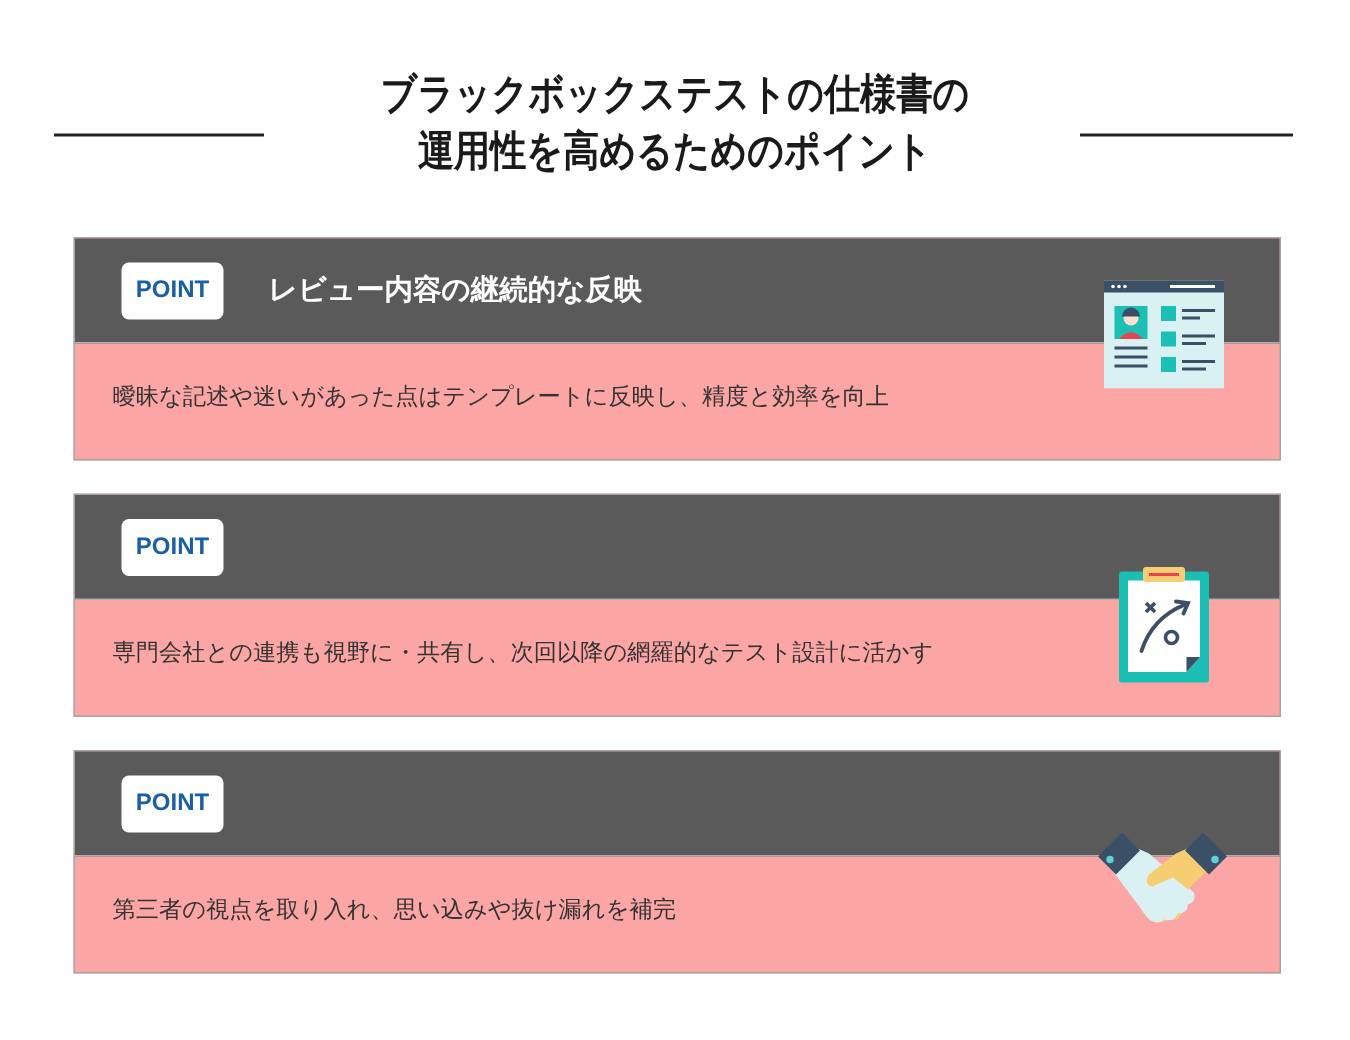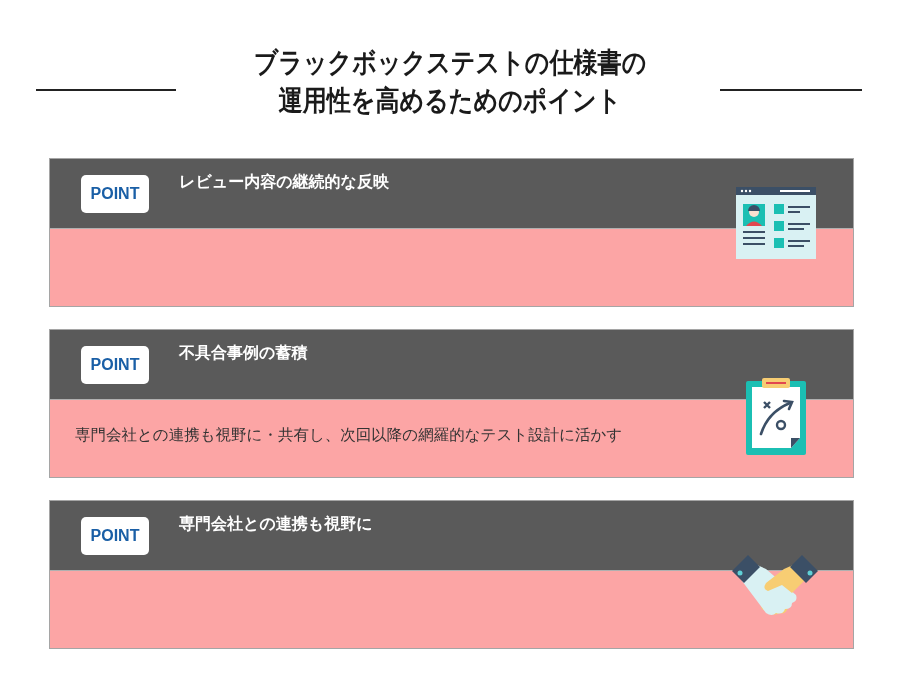--- a/index.html
+++ b/index.html
@@ -13,39 +13,40 @@
            line-height:38px; letter-spacing:0px; color:#1a1a1a; transform:scaleX(0.86); }
   .title.l1 { top:2px; }
   .title.l2 { top:40px; }
 
   .card { position:absolute; left:49px; width:805px; height:149px; border:1px solid #a5a5a5;
           background:#fca5a5; box-sizing:border-box;margin-top:24px; }
   .card-head { position:absolute; left:0; top:0; right:0; height:69px; background:#5a5a5a; border-bottom:1px solid #b0b0b0; }
   .badge { position:absolute; left:31px; top:16px; width:68px; height:38px; background:#fff; border-radius:5px;
            color:#1a5fa6; font-weight:bold; font-size:16px; line-height:38px; text-align:center;
            font-family:"Liberation Sans", sans-serif; transform-origin:center; }
-  .card-title { position:absolute; left:129px; top:9px; font-size:16px; font-weight:bold; color:#fff; line-height:28px; white-space:nowrap; }
+  .card-title { position:absolute; left:129px; top:20px; font-size:19px; font-weight:bold; color:#fff; line-height:28px; white-space:nowrap; }
   .card-body { position:absolute; left:25px; top:92px; font-size:15.5px; color:#333; line-height:26px; white-space:nowrap; }
   .icon { position:absolute; }
 </style>
 </head>
 <body>
 
 <div class="title-wrap">
   <div class="title-line left"></div>
   <div class="title-line right"></div>
   <div class="title l1">ブラックボックステストの仕様書の</div>
   <div class="title l2">運用性を高めるためのポイント</div>
 </div>
 
 <div class="card" style="top:134px;">
   <div class="card-head">
     <div class="badge">POINT</div>
     <div class="card-title">レビュー内容の継続的な反映</div>
   </div>
+  <div class="card-body">曖昧な記述や迷いがあった点はテンプレートに反映し、精度と効率を向上</div>
   <svg class="icon" style="left:686px; top:28px;" width="80" height="72" viewBox="0 0 80 72">
     <rect x="0" y="0" width="80" height="72" fill="#d9f1f3"></rect>
     <rect x="0" y="0" width="80" height="8" fill="#3b4f66"></rect>
     <circle cx="6" cy="4" r="1.2" fill="#fff"></circle>
       <circle cx="10" cy="4" r="1.2" fill="#fff"></circle>
       <circle cx="14" cy="4" r="1.2" fill="#fff"></circle>
     <rect x="44" y="3" width="30" height="2" fill="#fff"></rect>
     <rect x="7" y="17" width="22" height="22" fill="#1bbfb3"></rect>
     <circle cx="18" cy="25" r="5" fill="#fbe0d0"></circle>
     <path d="M12 24 a6 6 0 0 1 12 0 z" fill="#3b4f66"></path>
@@ -61,41 +62,40 @@
       <rect x="52" y="41" width="16" height="2" fill="#3b4f66"></rect>
     <rect x="38" y="51" width="10" height="10" fill="#1bbfb3"></rect>
     <rect x="52" y="53" width="22" height="2" fill="#3b4f66"></rect>
       <rect x="52" y="58" width="16" height="2" fill="#3b4f66"></rect>
   </svg>
 </div>
 
 <div class="card" style="top:305px;">
   <div class="card-head">
     <div class="badge">POINT</div>
-    <div class="card-title">不具合事例の蓄積</div>
   </div>
   <div class="card-body">専門会社との連携も視野に・共有し、次回以降の網羅的なテスト設計に活かす</div>
   <svg class="icon" style="left:696px; top:48px;" width="62" height="78" viewBox="0 0 62 78">
     <rect x="0" y="3" width="60" height="74" rx="2" fill="#1bbfb3"></rect>
     <path d="M6 9 H54 V60 L45 70 H6 Z" fill="#ffffff"></path>
     <path d="M45 70 L54 60 H45 Z" fill="#3b4f66"></path>
     <rect x="16" y="0" width="28" height="10" rx="2" fill="#f7cd73"></rect>
     <rect x="20" y="4" width="20" height="2" fill="#e2474f"></rect>
     <path d="M18 24 l6 6 M24 24 l-6 6" stroke="#3b4f66" stroke-width="2.4"></path>
     <path d="M15 56 Q22 34 44 25" stroke="#3b4f66" stroke-width="2.6" fill="none" stroke-linecap="round"></path>
     <path d="M38 23 L46 24 L43 31" stroke="#3b4f66" stroke-width="2.6" fill="none" stroke-linecap="round"></path>
     <circle cx="35" cy="47" r="4" stroke="#3b4f66" stroke-width="2.4" fill="none"></circle>
   </svg>
 </div>
 
 <div class="card" style="top:476px;">
   <div class="card-head">
     <div class="badge">POINT</div>
-    <div class="card-title">専門会社との連携も視野に</div>
   </div>
+  <div class="card-body">第三者の視点を取り入れ、思い込みや抜け漏れを補完</div>
   <svg class="icon" style="left:680px; top:50px;" width="90" height="66" viewBox="0 0 90 66">
     <path d="M32 48 q-4 12 6 12 q4 6 12 2 q6 2 8 -6 Z" fill="#f7cd73"></path>
     <path d="M18 10 L36 18 L66 44 q2 6 -4 8 q0 6 -7 6 q-2 6 -9 4 q-4 4 -10 0 L12 30 Z" fill="#d9f1f3"></path>
     <path d="M72 10 L54 18 L36 32 q-4 6 2 8 L52 34 L62 42 L78 26 Z" fill="#f7cd73"></path>
     <path d="M2 20 L18 4 L30 16 L14 32 Z" fill="#3b4f66"></path>
     <path d="M88 20 L72 4 L60 16 L76 32 Z" fill="#3b4f66"></path>
     <circle cx="10" cy="22" r="2.5" fill="#5fd0d6"></circle>
     <circle cx="80" cy="22" r="2.5" fill="#5fd0d6"></circle>
   </svg>
 </div>

